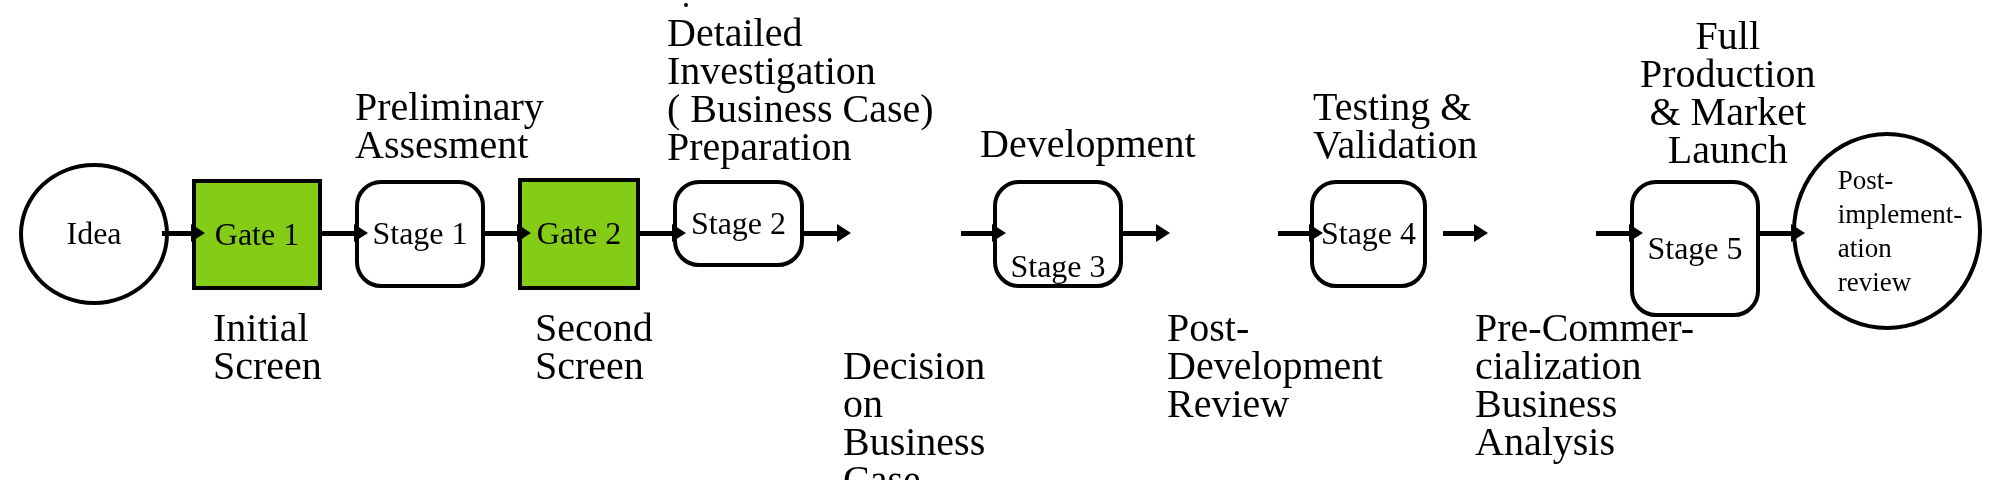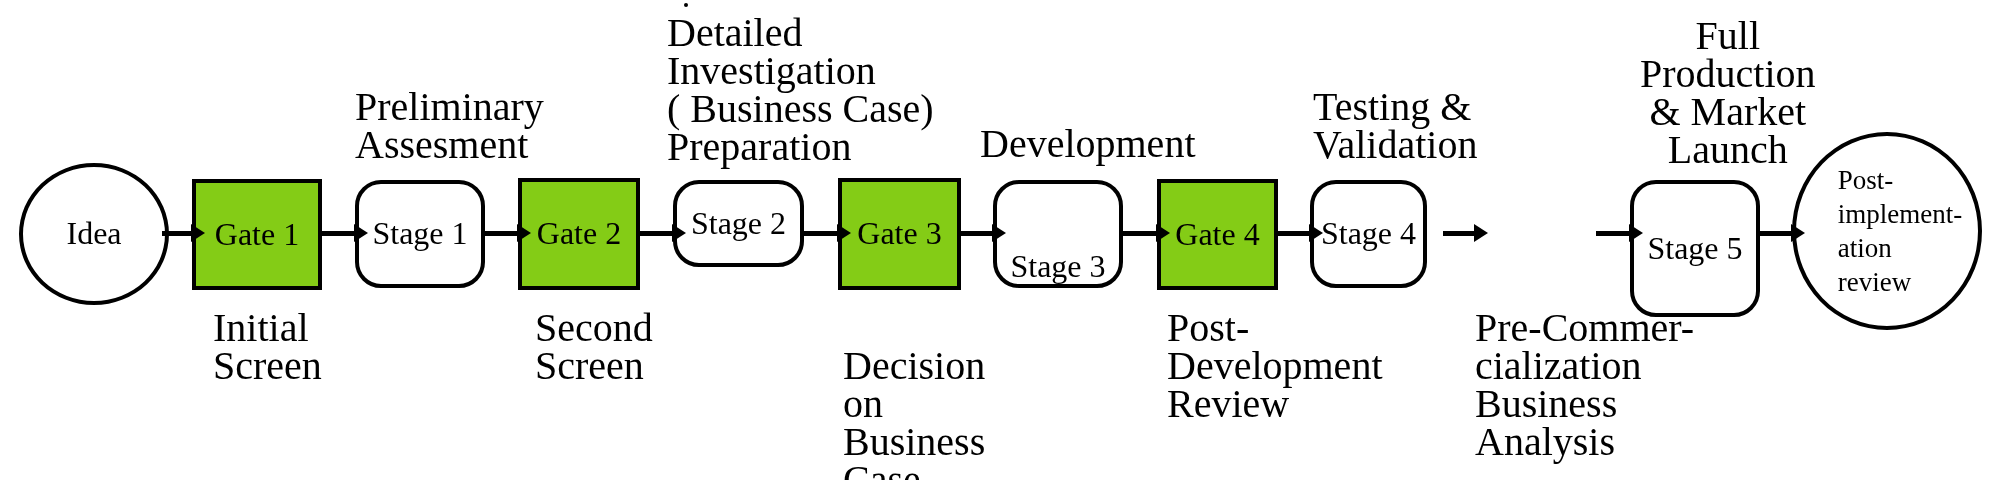--- a/index.html
+++ b/index.html
@@ -125,31 +125,25 @@
   </div>
 
   <div class="shape gate n-gate2">
     <span class="lbl">Gate 2</span>
   </div>
 
   <div class="shape stage n-stage2">
     <span class="lbl">Stage 2</span>
   </div>
 
-  <div class="shape gate n-gate3">
-    <span class="lbl">Gate 3</span>
-  </div>
 
   <div class="shape stage n-stage3">
     <span class="lbl">Stage 3</span>
   </div>
 
-  <div class="shape gate n-gate4">
-    <span class="lbl">Gate 4</span>
-  </div>
 
   <div class="shape stage n-stage4">
     <span class="lbl">Stage 4</span>
   </div>
 
 
   <div class="shape stage n-stage5">
     <span class="lbl">Stage 5</span>
   </div>
 

